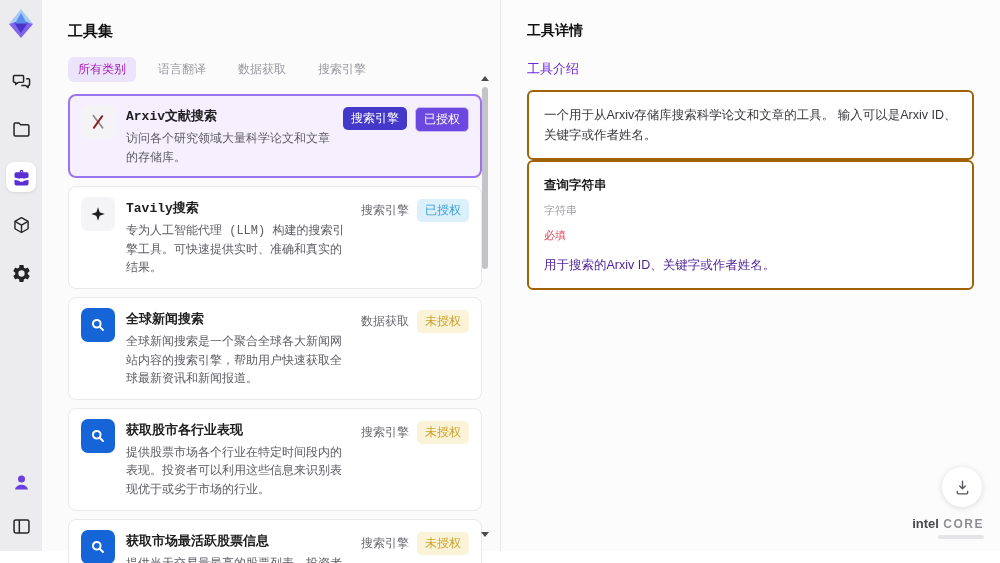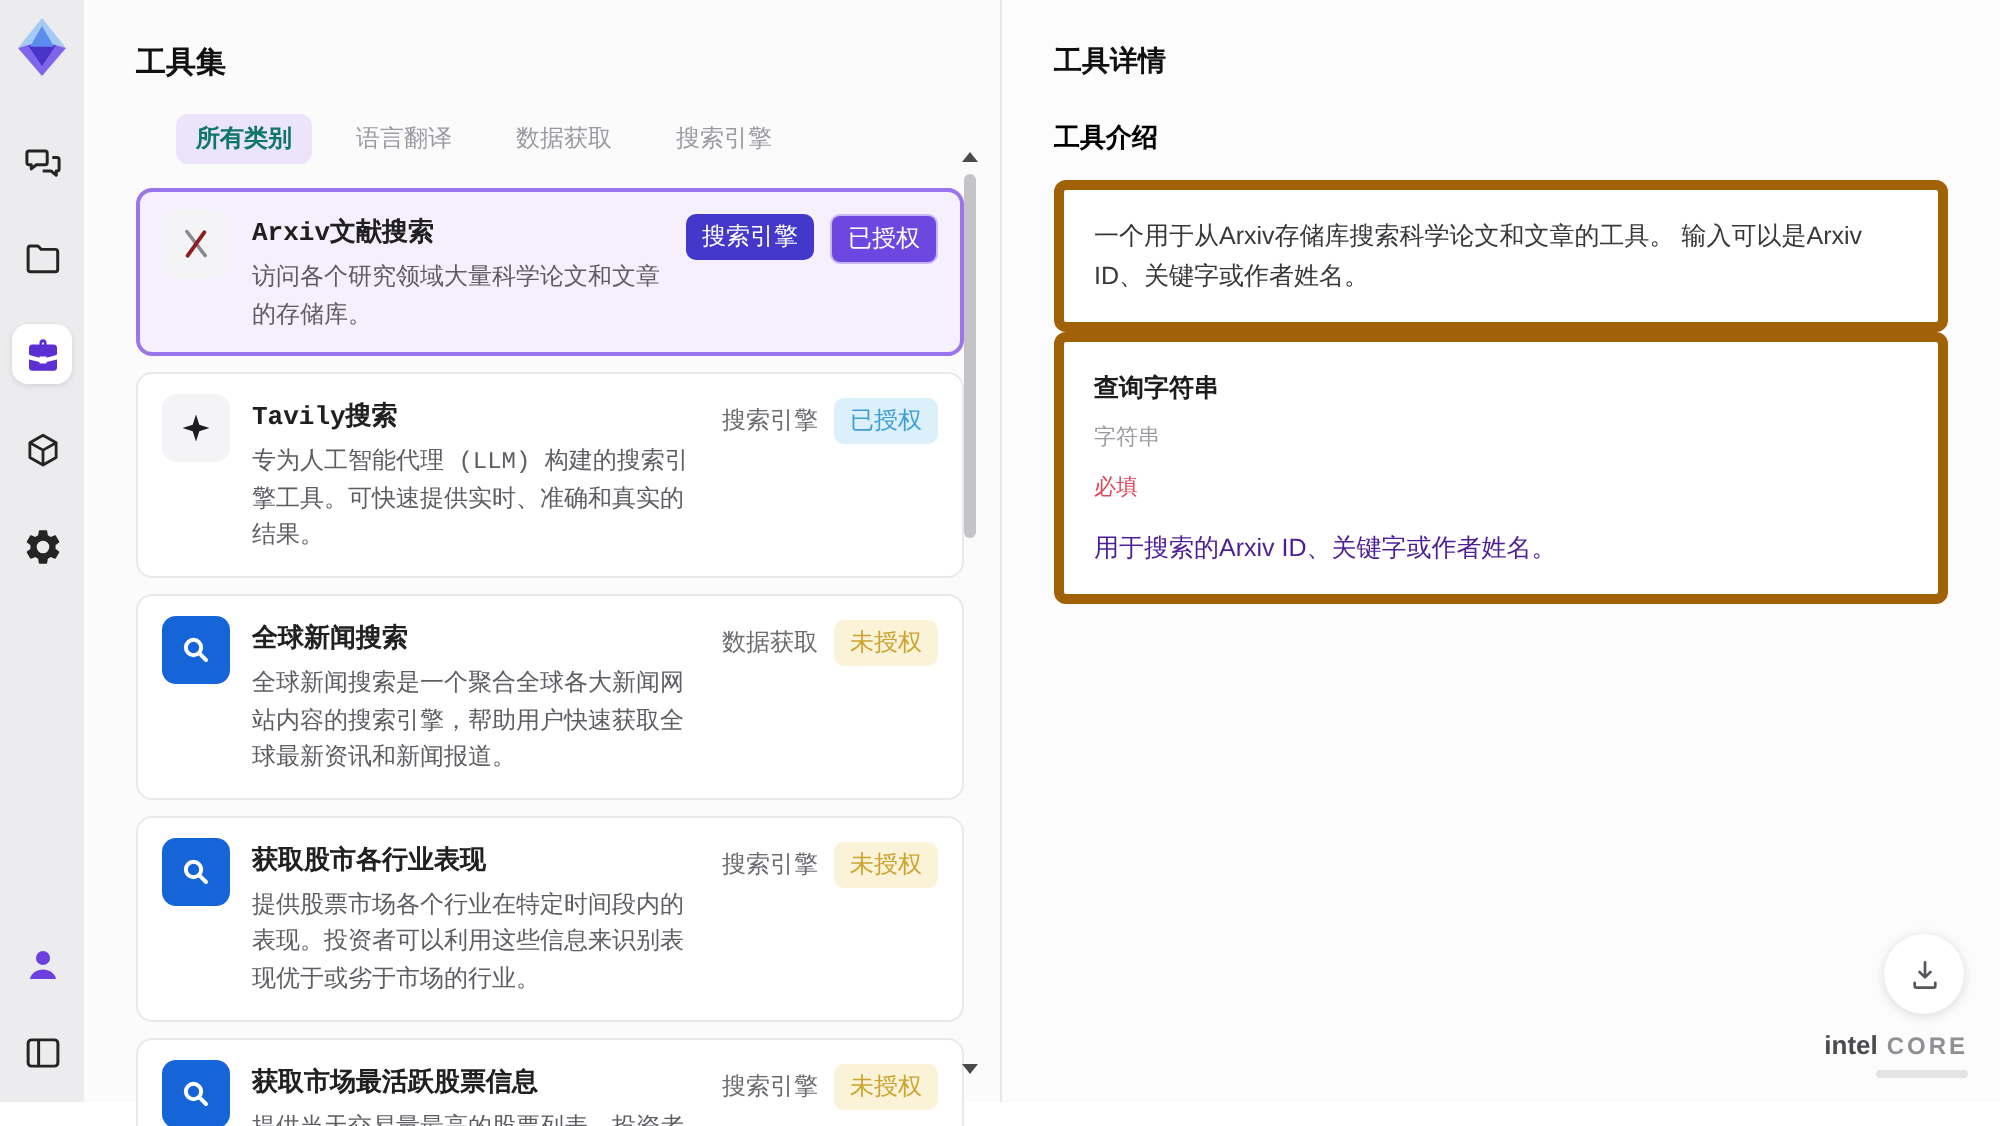--- a/index.html
+++ b/index.html
@@ -15,21 +15,21 @@
   .nav-item.active { background:#ffffff; color:#5b2fd1; box-shadow:0 1px 3px rgba(0,0,0,.10); }
   .nav-spacer { flex:1; }
   .nav-bottom { display:flex; flex-direction:column; gap:14px; align-items:center; }
   .nav-bottom .user { color:#6d3ee0; }
 
   
   .list-panel { width:458px; flex:none; background:#fbfbfc; padding:16px 0 0 26px; position:relative; }
   .list-title { font-size:15px; font-weight:bold; color:#111; margin:6px 0 16px; }
   .tabs { display:flex; gap:12px; margin-bottom:12px; }
   .tab { font-size:12px; color:#9a9aa2; padding:4px 10px; border-radius:6px; cursor:pointer; white-space:nowrap; }
-  .tab.active { background:#ece4fb; color:#0f766e; font-weight:bold;margin-left:20px; }
+  .tab.active { background:#ece4fb; color:#a21caf; font-weight:normal; }
   .cards { display:flex; flex-direction:column; gap:8px; width:414px; }
   .card { background:#fff; border:1px solid #e9e9ec; border-radius:8px; padding:10px 12px; display:flex; gap:11px; cursor:pointer; position:relative;font-family:Liberation Mono, monospace; }
   .card.selected { background:#f5effe; border:2px solid #9b75ee; padding:9px 11px; }
   .ticon { width:34px; height:34px; border-radius:7px; flex:none; display:flex; align-items:center; justify-content:center; background:#f4f4f6; font-weight:bold; }
   .ticon.blue { background:#1565d8; }
   .card-main { flex:1; min-width:0; }
   .card-title { font-size:13px; font-weight:bold; color:#202020; margin:2px 0 5px; }
   .card-desc { font-size:12px; color:#5d5d63; line-height:1.55; }
   .card-badges { display:flex; gap:8px; flex:none; align-items:flex-start; padding-top:2px; }
   .badge { font-size:12px; padding:3px 8px; border-radius:5px; white-space:nowrap; }
@@ -43,22 +43,22 @@
   .scrollbar { position:absolute; right:10px; top:76px; bottom:14px; width:10px; display:flex; flex-direction:column; align-items:center; }
   .sb-arrow { width:0; height:0; border-left:4px solid transparent; border-right:4px solid transparent; }
   .sb-up { border-bottom:5px solid #4a4a4a; margin-bottom:4px; }
   .sb-down { border-top:5px solid #4a4a4a; margin-top:4px; }
   .sb-track { flex:1; width:8px; position:relative; }
   .sb-thumb { position:absolute; top:2px; left:1px; width:6px; height:182px; background:#c4c4c8; border-radius:3px; }
 
   
   .detail-panel { flex:1; border-left:1px solid #e7e7ea; background:#fcfcfd; padding:16px 26px; position:relative; }
   .detail-title { font-size:14px; font-weight:bold; color:#111; margin:6px 0 20px; }
-  .section-h { font-size:13px; font-weight:bold; color:#000000; margin:16px 0 12px; }
-  .info-box { background:#fff; border:5px solid #a16207; border-radius:6px; padding:13px 15px; font-size:12.5px; color:#38383c; line-height:1.6; }
+  .section-h { font-size:13px; font-weight:normal; color:#6d28d9; margin:16px 0 12px; }
+  .info-box { background:#fff; border:2px solid #a16207; border-radius:6px; padding:13px 15px; font-size:12.5px; color:#38383c; line-height:1.6; }
   .param-head { display:flex; align-items:baseline; gap:7px;flex-direction:column; }
   .param-name { font-size:12.5px; font-weight:bold; color:#1d1d1f; }
   .param-type { font-size:11px; color:#9a9aa0; }
   .param-req { font-size:11px; color:#e0485a; }
   .param-desc { font-size:12.5px; color:#4c1d95; margin-top:11px; }
 
   .fab { position:absolute; right:18px; bottom:44px; width:40px; height:40px; border-radius:50%; background:#fff; box-shadow:0 1px 6px rgba(0,0,0,.14); display:flex; align-items:center; justify-content:center; cursor:pointer; }
   .intel { position:absolute; right:16px; bottom:12px; text-align:right; line-height:1.1;margin-left:11px; }
   .intel .i1 { font-size:13px; font-weight:bold; color:#4a4a4e; }
   .intel .i2 { font-size:12px; font-weight:600; letter-spacing:1.5px; color:#8f8f94; }

